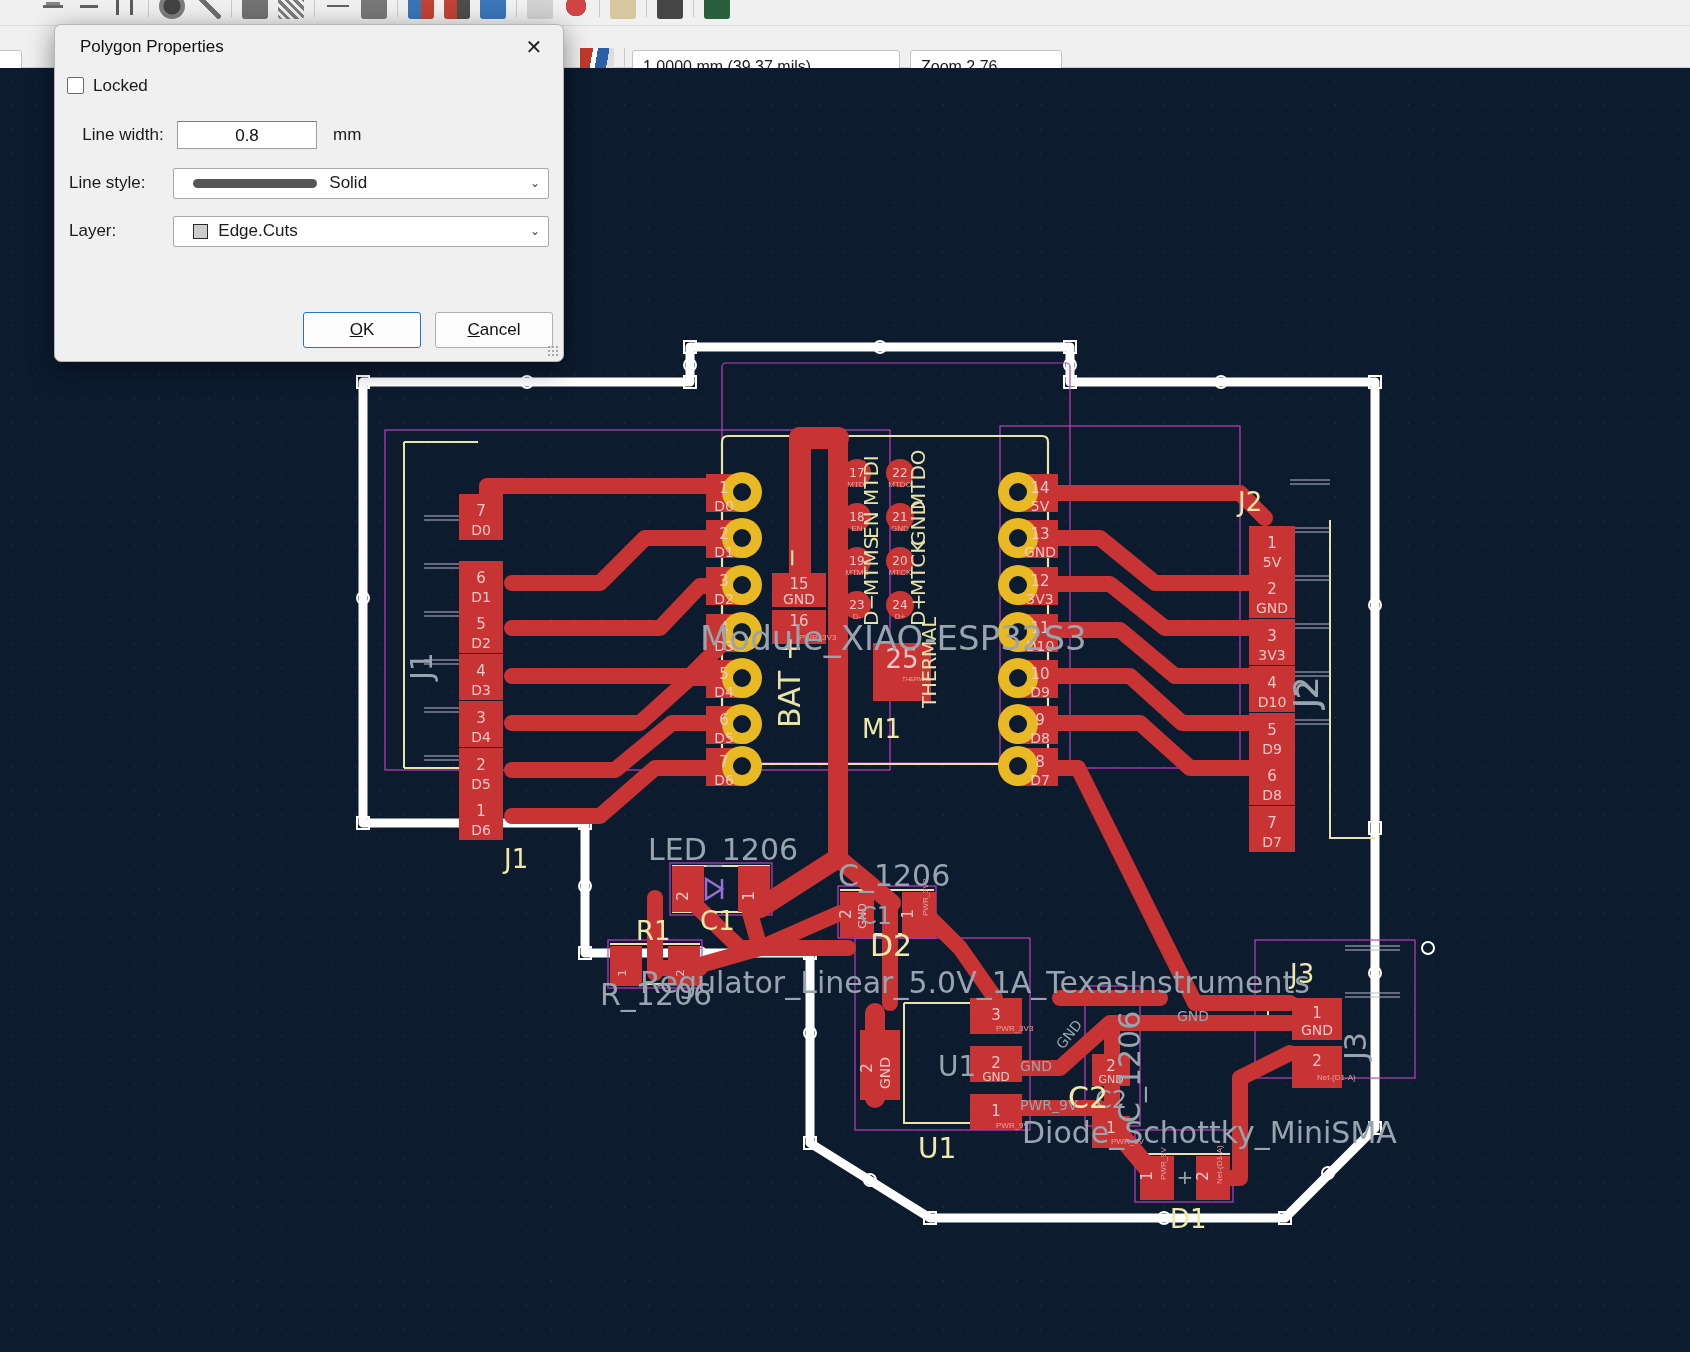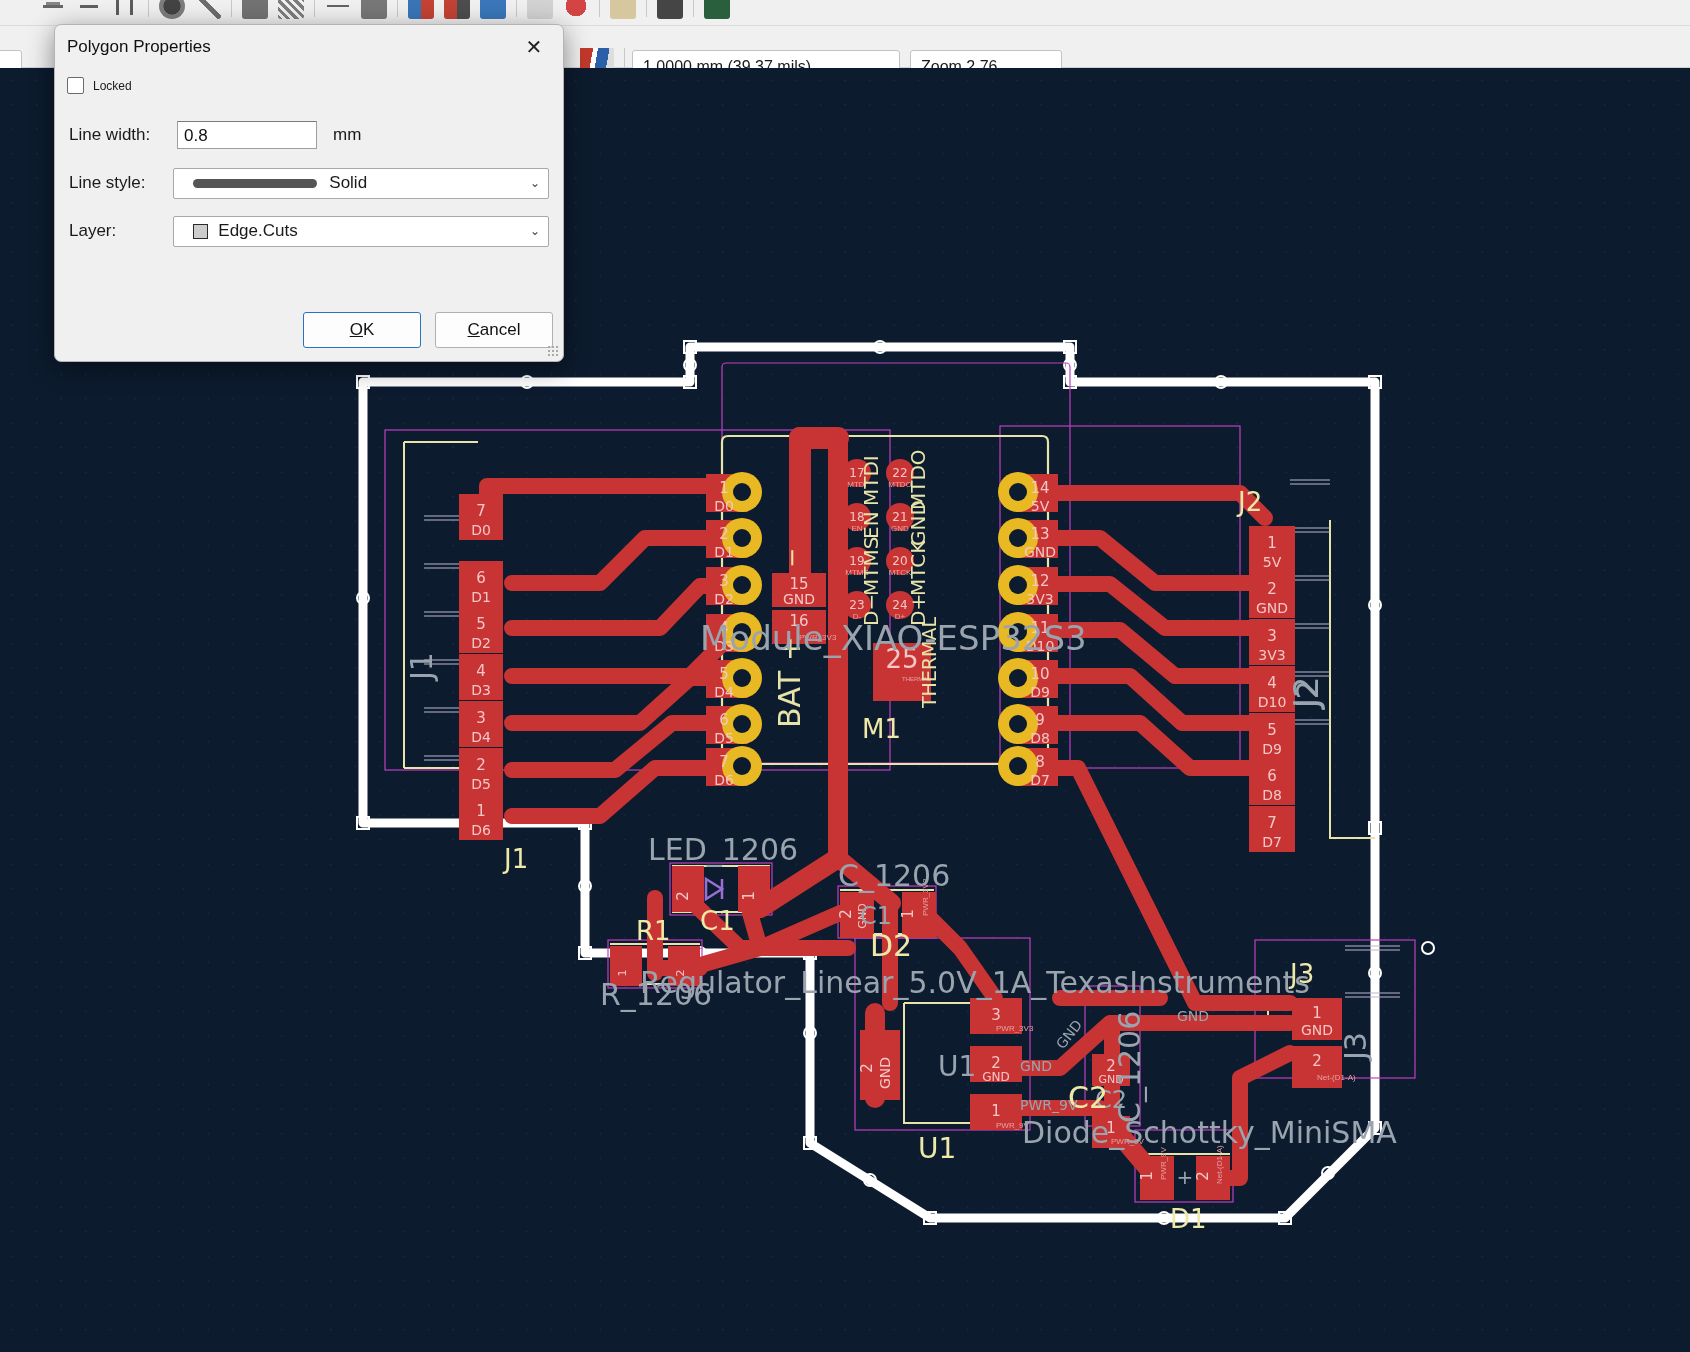--- a/index.html
+++ b/index.html
@@ -71,27 +71,27 @@
   .refdes     { fill:#efe9a8; font-family:"DejaVu Sans", sans-serif; font-size:26px; }
 
   
   #dialog {
     position:absolute; left:54px; top:24px; width:510px; height:338px;
     background:#f0f0f0; border:1px solid #b4b4b4; border-radius:7px;
     box-shadow:0 6px 26px rgba(0,0,0,.45);
     font-size:17px; color:#1a1a1a;
   }
   #dlg-title-bar { height:44px; display:flex; align-items:center; padding:0 14px 0 12px; }
-  #dlg-title { font-size:17px; color:#101010; }
+  #dlg-title { font-size:17px; color:#101010;margin-left:13px; }
   #dlg-close { margin-left:auto; width:30px; height:30px; display:flex; align-items:center;
       justify-content:center; cursor:pointer; font-size:20px; color:#222; }
   .dlg-row { display:flex; align-items:center; padding:0 14px; }
   .cbrow { height:33px; padding-left:12px; }
   .cbox { width:17px; height:17px; border:1.6px solid #6b6b6b; background:#fff; border-radius:2px; margin-right:9px; }
-  .cblabel { font-size:12px;text-align:center; }
+  .cblabel { font-size:17px;text-align:center; }
   .lbl { width:108px; font-size:17px; }
   .txtinput { width:140px; height:28px; background:#fff; border:1px solid #9e9e9e; border-top-color:#7a7a7a;
       padding:0 6px; font-size:17px; line-height:28px; color:#101010; }
   .unit { margin-left:16px; font-size:17px; }
   .dropdown { width:388px; height:31px; background:#fff; border:1px solid #a9a9a9; border-radius:2px;
       display:flex; align-items:center; padding:0 8px 0 19px; font-size:17px; }
   .dropdown .chev { margin-left:auto; font-size:12px; color:#444; }
   .linepreview { width:124px; height:9px; background:#555; border-radius:5px; margin-right:12px; }
   .layersq { width:15px; height:15px; background:#cdcdcd; border:1.6px solid #2a2a2a; margin-right:10px; }
   #dlg-buttons { position:absolute; left:0; bottom:0; width:100%; height:62px;
@@ -664,21 +664,21 @@
     <span id="dlg-title">Polygon Properties</span>
     <span id="dlg-close">✕</span>
   </div>
 
   <div class="dlg-row cbrow">
     <span class="cbox"></span>
     <span class="cblabel">Locked</span>
   </div>
 
 
-  <div class="dlg-row" style="height:50px;margin-top:8px;">
+  <div class="dlg-row" style="height:50px;margin-top:8px;text-align:center;">
     <span class="lbl">Line width:</span>
     <span class="txtinput">0.8</span>
     <span class="unit">mm</span>
   </div>
 
   <div class="dlg-row" style="height:46px;">
     <span class="lbl">Line style:</span>
     <span class="dropdown">
       <span class="linepreview"></span>
       <span>Solid</span>

